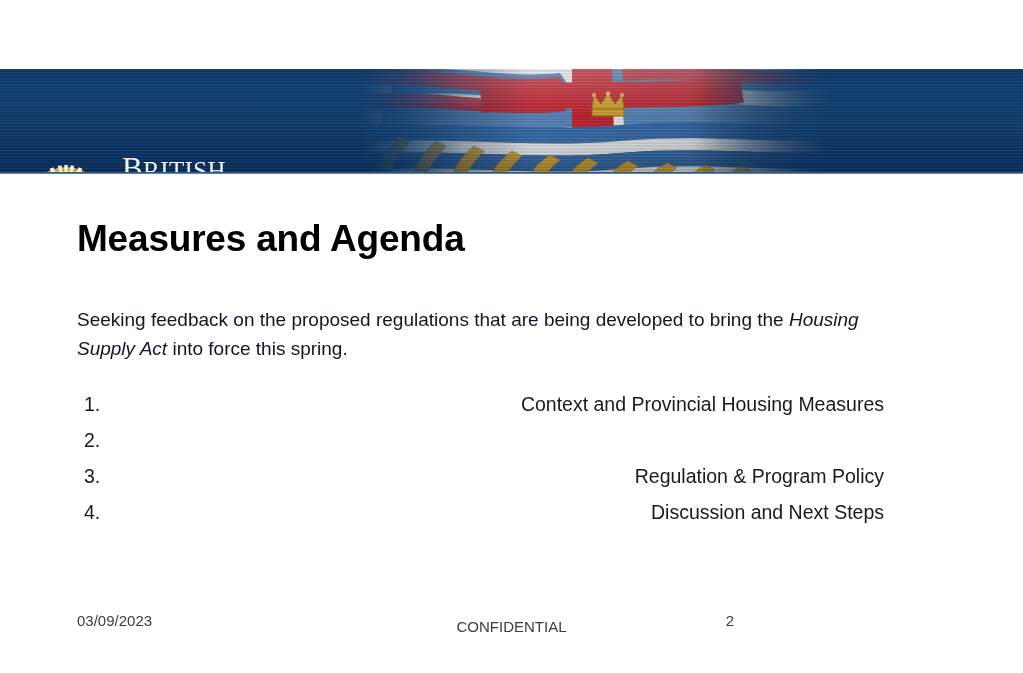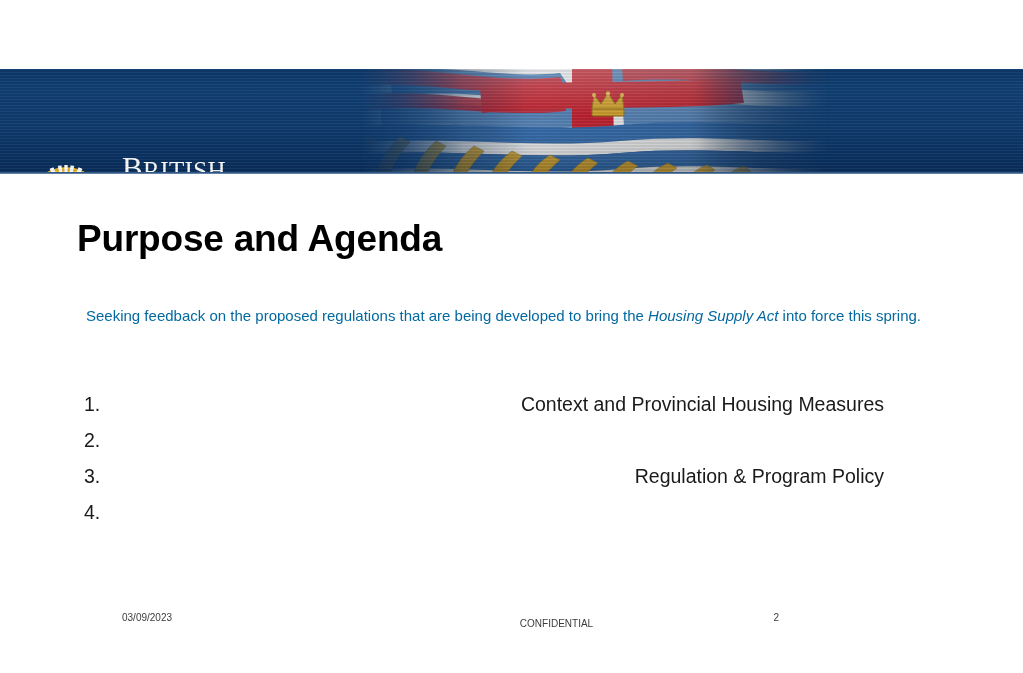--- a/index.html
+++ b/index.html
@@ -103,25 +103,25 @@
     left: 77px;
     top: 193px;
     font-size: 37px;
     font-weight: bold;
     color: #000000;
     letter-spacing: -0.2px;
   }
 
   .lead {
     position: absolute;
-    left: 86px;
+    left: 77px;
     top: 286px;
     width: 845px;
-    font-size: 15px;
-    color: #0369a1;
+    font-size: 19px;
+    color: #0f172a;
     line-height: 29px;
   }
   .lead em { font-style: italic; }
 
   .agenda {
     position: absolute;
     left: 84px;
     top: 393px;
     width: 800px;
   }
@@ -135,23 +135,22 @@
   .agenda-num { width: 46px; flex: 0 0 auto; }
   .agenda-label { flex: 1 1 auto; text-align: right; }
 
   
   .footer {
     position: absolute;
     left: 0;
     top: 612px;
     width: 811px;
     height: 18px;
-    font-size: 10px;
+    font-size: 15px;
     color: #3c3c3c;
-    margin-left: 45px;
   }
   .footer-date { position: absolute; left: 77px; top: 0; }
   .footer-center { position: absolute; left: 0; top: 6px; width: 1023px; text-align: center; }
   .footer-page { position: absolute; right: 77px; top: 0; }
 </style>
 </head>
 <body>
 
 <div class="slide">
 
@@ -270,38 +269,39 @@
         <div class="logo-line">
           <span class="cap">B</span><span>RITISH</span>
         </div>
 
       </div>
     </div>
 
     <div class="banner-bottomline"></div>
   </div>
 
-  <h1 class="title">Purpose and Agenda</h1>
+  <h1 class="title">Measures and Agenda</h1>
 
   <p class="lead"><span>Seeking feedback on the proposed regulations that are being developed to bring the </span><em>Housing Supply Act</em><span> into force this spring.</span></p>
 
   <div class="agenda">
     <div class="agenda-item">
       <span class="agenda-num">1.</span>
       <span class="agenda-label">Context and Provincial Housing Measures</span>
     </div>
     <div class="agenda-item">
       <span class="agenda-num">2.</span>
     </div>
     <div class="agenda-item">
       <span class="agenda-num">3.</span>
       <span class="agenda-label">Regulation &amp; Program Policy</span>
     </div>
     <div class="agenda-item">
       <span class="agenda-num">4.</span>
+      <span class="agenda-label">Discussion and Next Steps</span>
     </div>
   </div>
 
   <div class="footer">
     <span class="footer-date">03/09/2023</span>
     <span class="footer-center">CONFIDENTIAL</span>
     <span class="footer-page">2</span>
   </div>
 
 </div>

